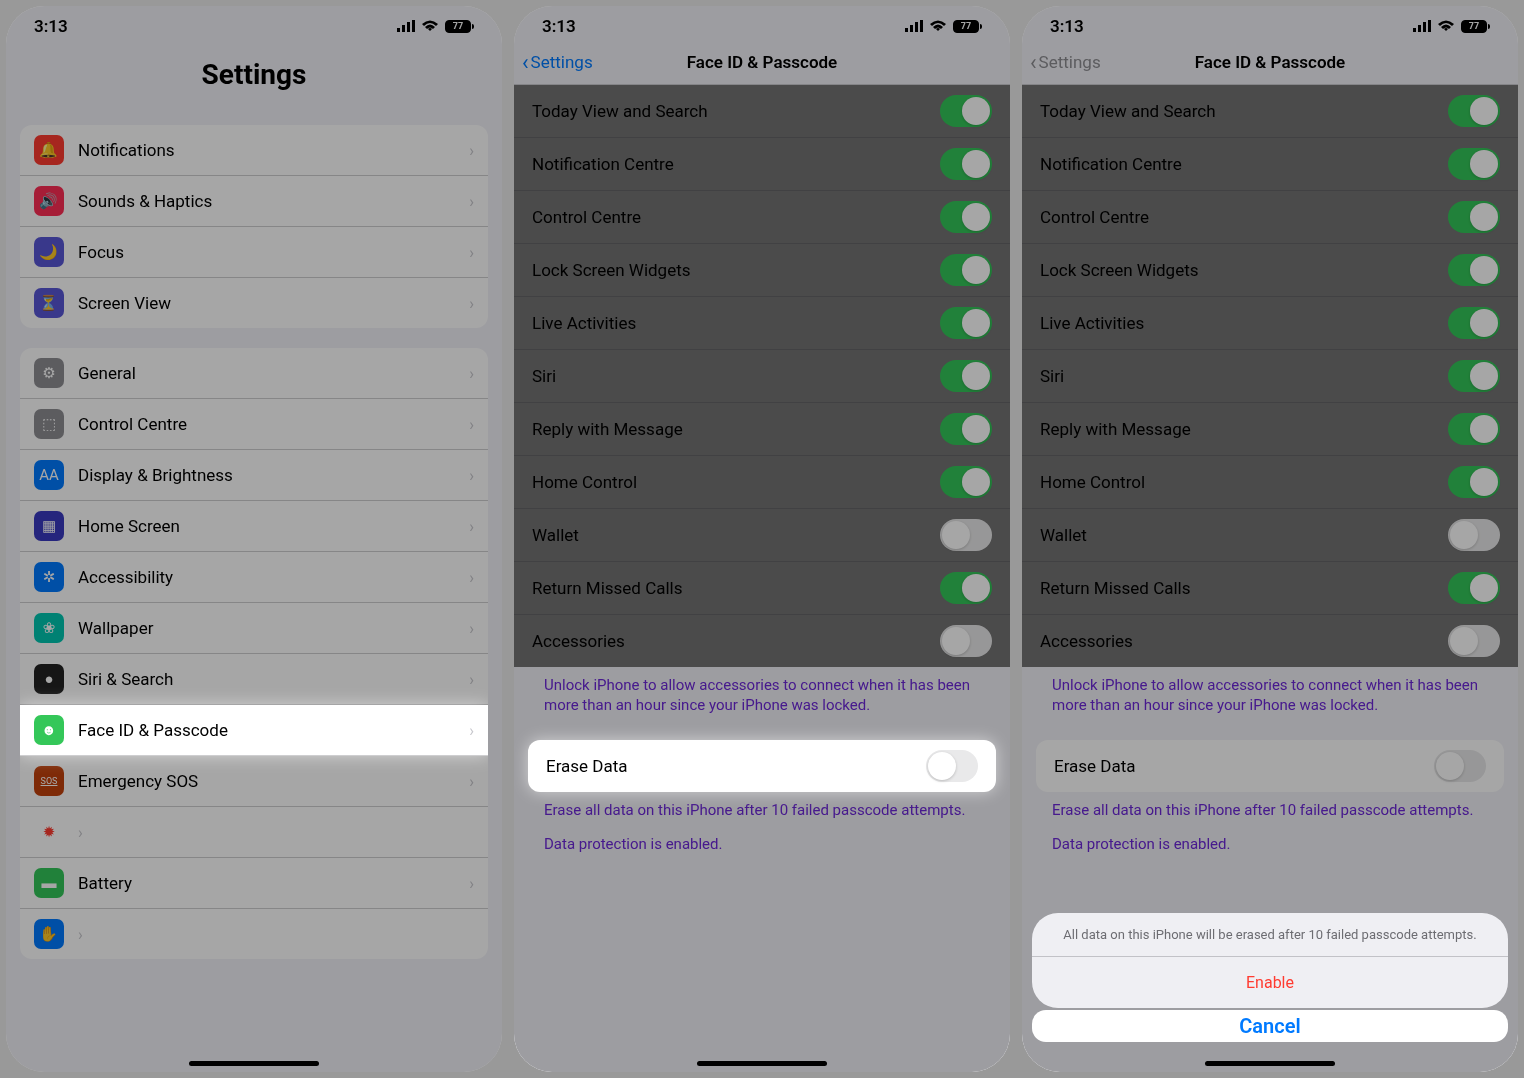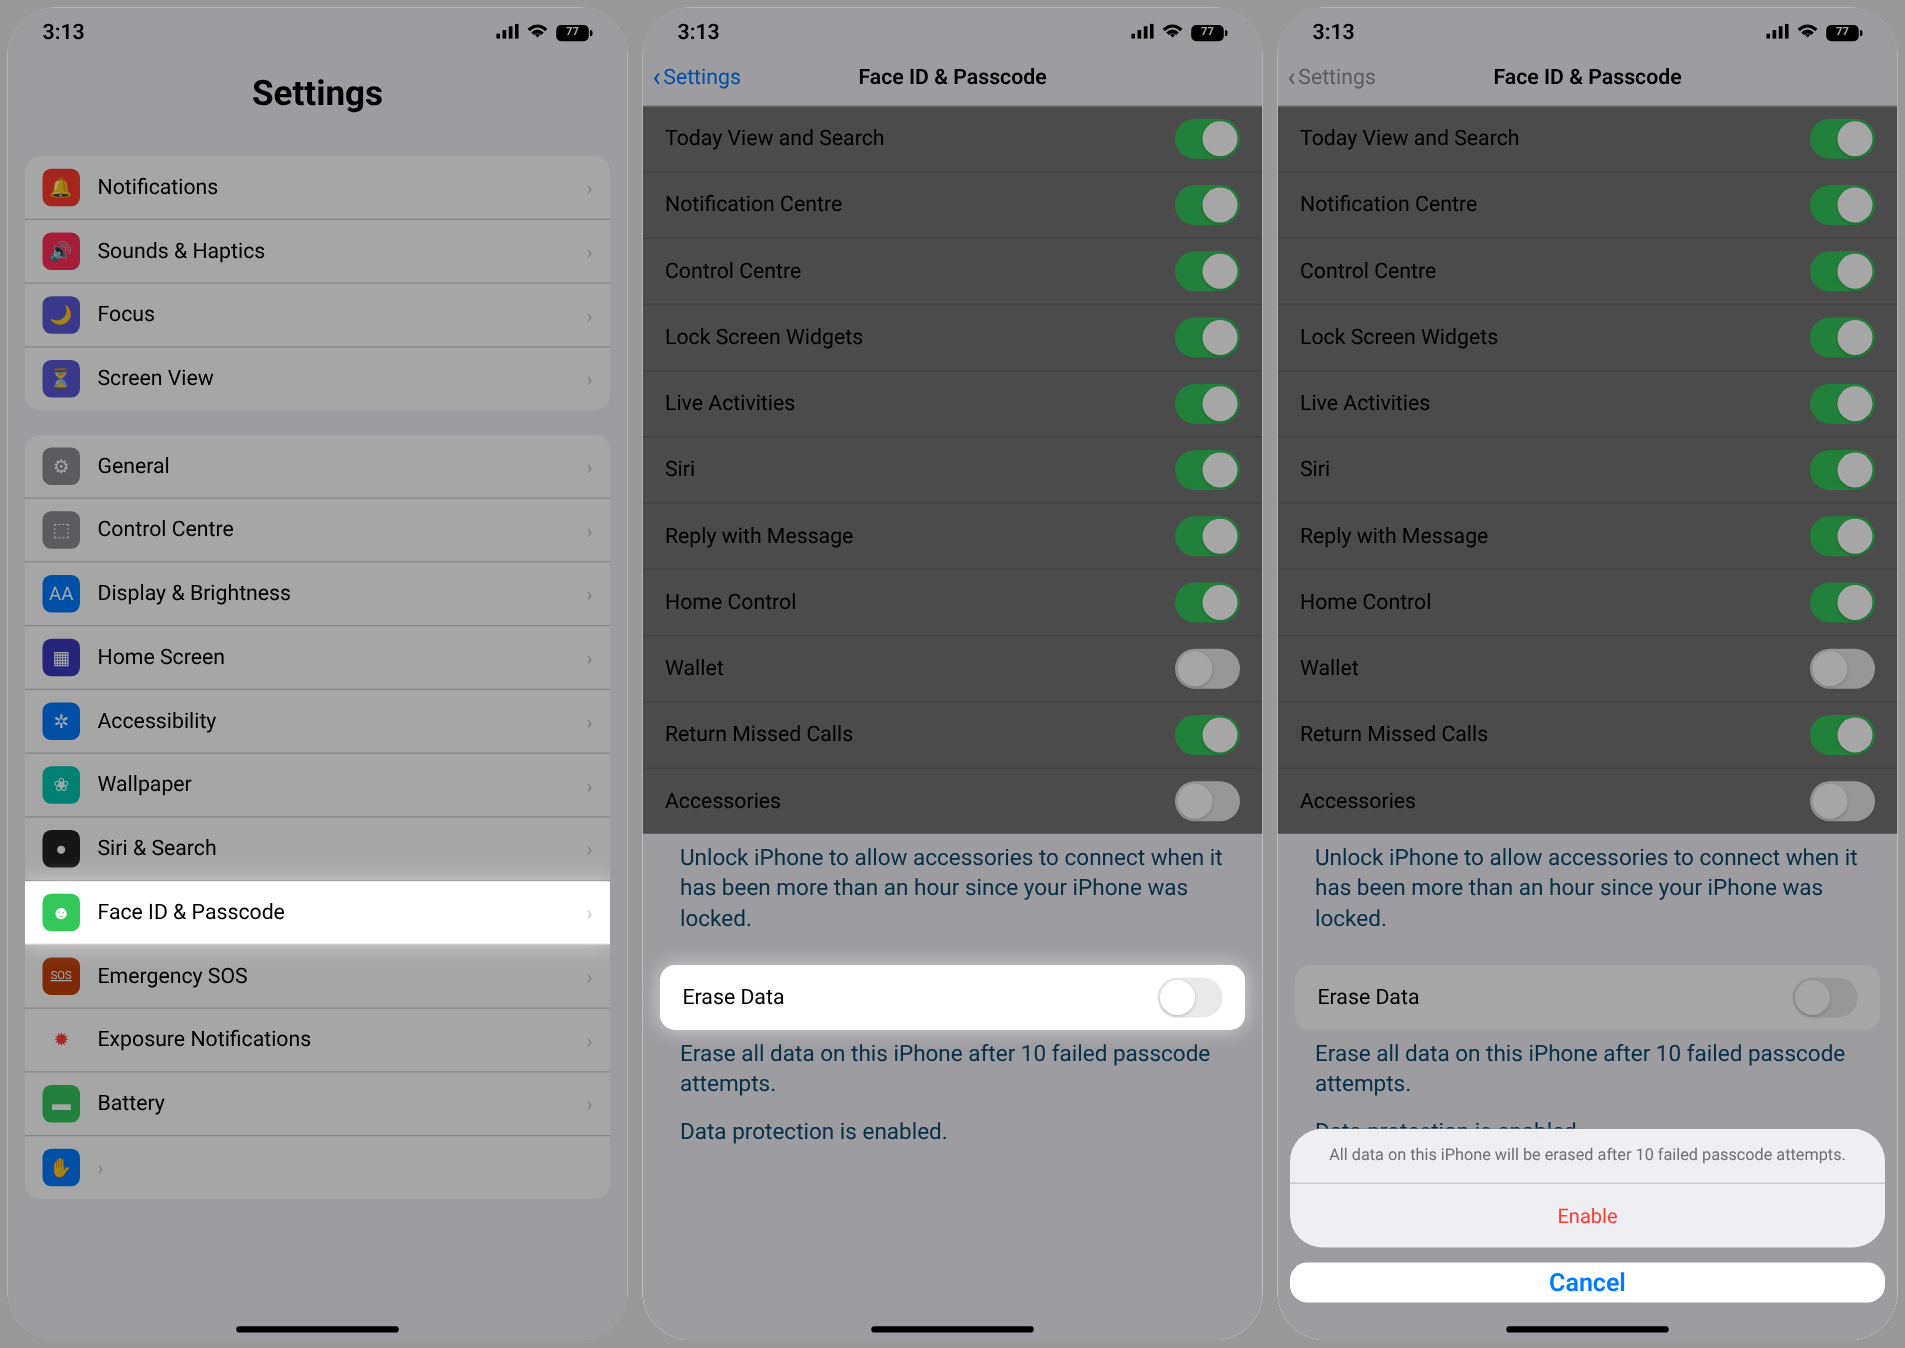--- a/index.html
+++ b/index.html
@@ -100,22 +100,22 @@
   }
   .toggle.on { background: #34c759; }
   .toggle .knob {
     position: absolute; top: 2px; width: 28px; height: 28px;
     background: #fff; border-radius: 50%;
     box-shadow: 0 1px 3px rgba(0,0,0,.2);
   }
   .toggle.on .knob { right: 2px; }
   .toggle.off .knob { left: 2px; }
   .footer-text {
-    font-size: 18px;
-    color: #0c4a6e;
+    font-size: 15px;
+    color: #6d28d9;
     padding: 8px 30px 0;
     line-height: 1.35;
   }
   .home-ind {
     position: absolute;
     bottom: 6px; left: 50%;
     transform: translateX(-50%);
     width: 130px; height: 5px;
     background: #000; border-radius: 3px;
     z-index: 60;
@@ -142,21 +142,21 @@
     border-bottom: .5px solid rgba(60,60,67,.25);
   }
   .sheet-btn {
     text-align: center;
     font-size: 16px;
     padding: 16px;
     color: #007aff;
   }
   .sheet-btn.destructive { color: #ff3b30; }
   .sheet-cancel {
-    margin-top: 12px;
+    margin-top: 2px;
     background: #fff;
     border-radius: 14px;
     text-align: center;
     font-size: 20px;
     font-weight: 600;
     color: #007aff;
     padding: 4px;
   }
   .flat-list .row { padding-left: 18px; padding-right: 18px; }
 </style>
@@ -255,21 +255,20 @@
           <span class="label">Face ID &amp; Passcode</span>
           <span class="chevron-r">›</span>
         </div>
         <div class="row">
           <div class="app-icon" style="background: #c2410c; font-size: 9px; text-decoration: underline;">SOS</div>
           <span class="label">Emergency SOS</span>
           <span class="chevron-r">›</span>
         </div>
         <div class="row">
           <div class="app-icon" style="background: rgb(255, 255, 255); color: rgb(255, 59, 48); font-size: 15px;">✹</div>
-          <span class="label">Exposure Notifications</span>
           <span class="chevron-r">›</span>
         </div>
         <div class="row">
           <div class="app-icon" style="background: rgb(52, 199, 89); font-size: 15px;">▬</div>
           <span class="label">Battery</span>
           <span class="chevron-r">›</span>
         </div>
         <div class="row">
           <div class="app-icon" style="background: rgb(0, 122, 255); font-size: 15px;">✋</div>
           <span class="chevron-r">›</span>

